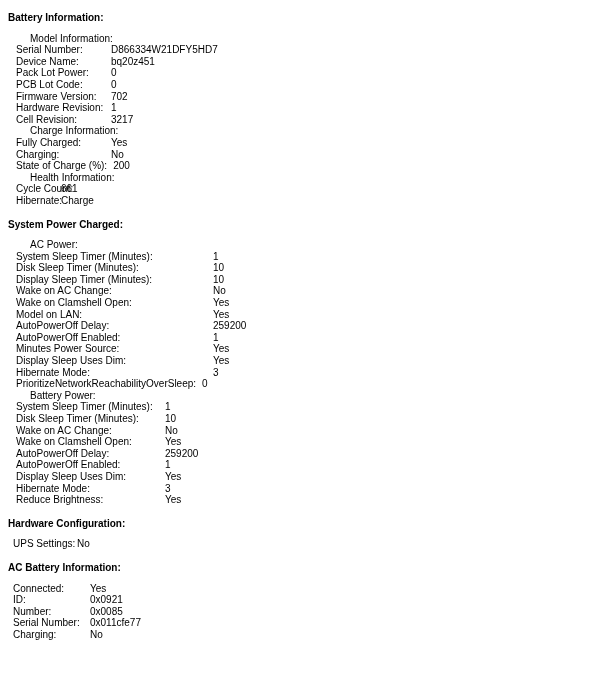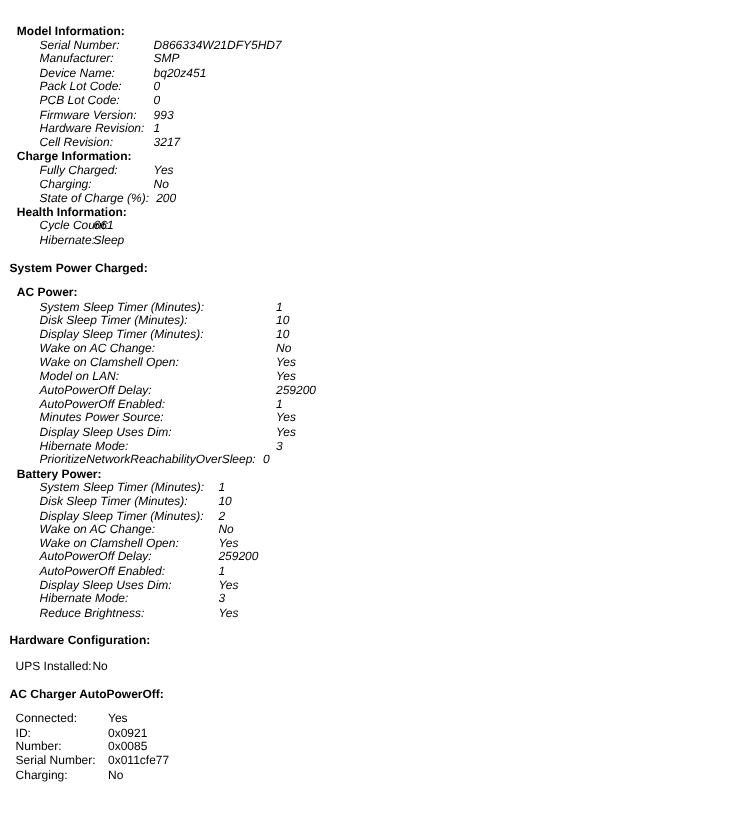--- a/index.html
+++ b/index.html
@@ -32,111 +32,109 @@
     margin-left: 8px;
     line-height: 11.6px;
     white-space: nowrap;
   }
   
   .gap-lg { height: 12px; }
   .gap-md { height: 9px; }
 
   
   .group-title {
-    margin-left: 14px;
+    margin-left: 30px;
     line-height: 11.6px;
     white-space: nowrap;
-    font-weight: bold;
   }
   .row {
     line-height: 11.6px;
     white-space: nowrap;
     display: block;
     position: relative;
   }
   .row .k {
     display: inline-block;
     white-space: nowrap;
   }
   .row .v {
     display: inline-block;
     white-space: nowrap;
   }
 
   
-  .indent-item  { padding-left: 33px; font-style: italic; }   
+  .indent-item  { padding-left: 16px; }   
   .indent-flat  { padding-left: 13px; }   
 
   
   .col-model   .k { width: 95px; }   
   .col-health  .k { width: 45px; }   
   .col-ac      .k { width: 197px; }  
   .col-batt    .k { width: 149px; }  
   .col-charger .k { width: 77px; }   
   .col-ups     .k { width: 64px; }   
 
   
   .row .k.overflow { width: auto; padding-right: 6px; }
 </style>
 </head>
 <body>
 
 <div class="report">
   <div class="gap-lg"></div>
   <div id="report-body">
+      <div class="section-title">Battery Information:</div>
       <div class="gap-md"></div>
       <div class="group-title">Model Information:</div>
       <div class="row col-model indent-item"><span class="k">Serial Number:</span><span class="v">D866334W21DFY5HD7</span></div>
-      <div class="row col-model indent-item"><span class="k">Manufacturer:</span><span class="v">SMP</span></div>
       <div class="row col-model indent-item"><span class="k">Device Name:</span><span class="v">bq20z451</span></div>
-      <div class="row col-model indent-item"><span class="k">Pack Lot Code:</span><span class="v">0</span></div>
+      <div class="row col-model indent-item"><span class="k">Pack Lot Power:</span><span class="v">0</span></div>
       <div class="row col-model indent-item"><span class="k">PCB Lot Code:</span><span class="v">0</span></div>
-      <div class="row col-model indent-item"><span class="k">Firmware Version:</span><span class="v">993</span></div>
+      <div class="row col-model indent-item"><span class="k">Firmware Version:</span><span class="v">702</span></div>
       <div class="row col-model indent-item"><span class="k">Hardware Revision:</span><span class="v">1</span></div>
       <div class="row col-model indent-item"><span class="k">Cell Revision:</span><span class="v">3217</span></div>
       <div class="group-title">Charge Information:</div>
       <div class="row col-model indent-item"><span class="k">Fully Charged:</span><span class="v">Yes</span></div>
       <div class="row col-model indent-item"><span class="k">Charging:</span><span class="v">No</span></div>
       <div class="row col-model indent-item"><span class="k overflow">State of Charge (%):</span><span class="v">200</span></div>
       <div class="group-title">Health Information:</div>
       <div class="row col-health indent-item"><span class="k">Cycle Count:</span><span class="v">661</span></div>
-      <div class="row col-health indent-item"><span class="k">Hibernate:</span><span class="v">Sleep</span></div>
+      <div class="row col-health indent-item"><span class="k">Hibernate:</span><span class="v">Charge</span></div>
       <div class="gap-lg"></div>
       <div class="section-title">System Power Charged:</div>
       <div class="gap-md"></div>
       <div class="group-title">AC Power:</div>
       <div class="row col-ac indent-item"><span class="k">System Sleep Timer (Minutes):</span><span class="v">1</span></div>
       <div class="row col-ac indent-item"><span class="k">Disk Sleep Timer (Minutes):</span><span class="v">10</span></div>
       <div class="row col-ac indent-item"><span class="k">Display Sleep Timer (Minutes):</span><span class="v">10</span></div>
       <div class="row col-ac indent-item"><span class="k">Wake on AC Change:</span><span class="v">No</span></div>
       <div class="row col-ac indent-item"><span class="k">Wake on Clamshell Open:</span><span class="v">Yes</span></div>
       <div class="row col-ac indent-item"><span class="k">Model on LAN:</span><span class="v">Yes</span></div>
       <div class="row col-ac indent-item"><span class="k">AutoPowerOff Delay:</span><span class="v">259200</span></div>
       <div class="row col-ac indent-item"><span class="k">AutoPowerOff Enabled:</span><span class="v">1</span></div>
       <div class="row col-ac indent-item"><span class="k">Minutes Power Source:</span><span class="v">Yes</span></div>
       <div class="row col-ac indent-item"><span class="k">Display Sleep Uses Dim:</span><span class="v">Yes</span></div>
       <div class="row col-ac indent-item"><span class="k">Hibernate Mode:</span><span class="v">3</span></div>
       <div class="row col-ac indent-item"><span class="k overflow">PrioritizeNetworkReachabilityOverSleep:</span><span class="v">0</span></div>
       <div class="group-title">Battery Power:</div>
       <div class="row col-batt indent-item"><span class="k">System Sleep Timer (Minutes):</span><span class="v">1</span></div>
       <div class="row col-batt indent-item"><span class="k">Disk Sleep Timer (Minutes):</span><span class="v">10</span></div>
-      <div class="row col-batt indent-item"><span class="k">Display Sleep Timer (Minutes):</span><span class="v">2</span></div>
       <div class="row col-batt indent-item"><span class="k">Wake on AC Change:</span><span class="v">No</span></div>
       <div class="row col-batt indent-item"><span class="k">Wake on Clamshell Open:</span><span class="v">Yes</span></div>
       <div class="row col-batt indent-item"><span class="k">AutoPowerOff Delay:</span><span class="v">259200</span></div>
       <div class="row col-batt indent-item"><span class="k">AutoPowerOff Enabled:</span><span class="v">1</span></div>
       <div class="row col-batt indent-item"><span class="k">Display Sleep Uses Dim:</span><span class="v">Yes</span></div>
       <div class="row col-batt indent-item"><span class="k">Hibernate Mode:</span><span class="v">3</span></div>
       <div class="row col-batt indent-item"><span class="k">Reduce Brightness:</span><span class="v">Yes</span></div>
       <div class="gap-lg"></div>
       <div class="section-title">Hardware Configuration:</div>
       <div class="gap-md"></div>
-      <div class="row col-ups indent-flat"><span class="k">UPS Installed:</span><span class="v">No</span></div>
+      <div class="row col-ups indent-flat"><span class="k">UPS Settings:</span><span class="v">No</span></div>
       <div class="gap-lg"></div>
-      <div class="section-title">AC Charger AutoPowerOff:</div>
+      <div class="section-title">AC Battery Information:</div>
       <div class="gap-md"></div>
       <div class="row col-charger indent-flat"><span class="k">Connected:</span><span class="v">Yes</span></div>
       <div class="row col-charger indent-flat"><span class="k">ID:</span><span class="v">0x0921</span></div>
       <div class="row col-charger indent-flat"><span class="k">Number:</span><span class="v">0x0085</span></div>
       <div class="row col-charger indent-flat"><span class="k">Serial Number:</span><span class="v">0x011cfe77</span></div>
       <div class="row col-charger indent-flat"><span class="k">Charging:</span><span class="v">No</span></div>
     </div>
 </div>
 
 </body></html>

